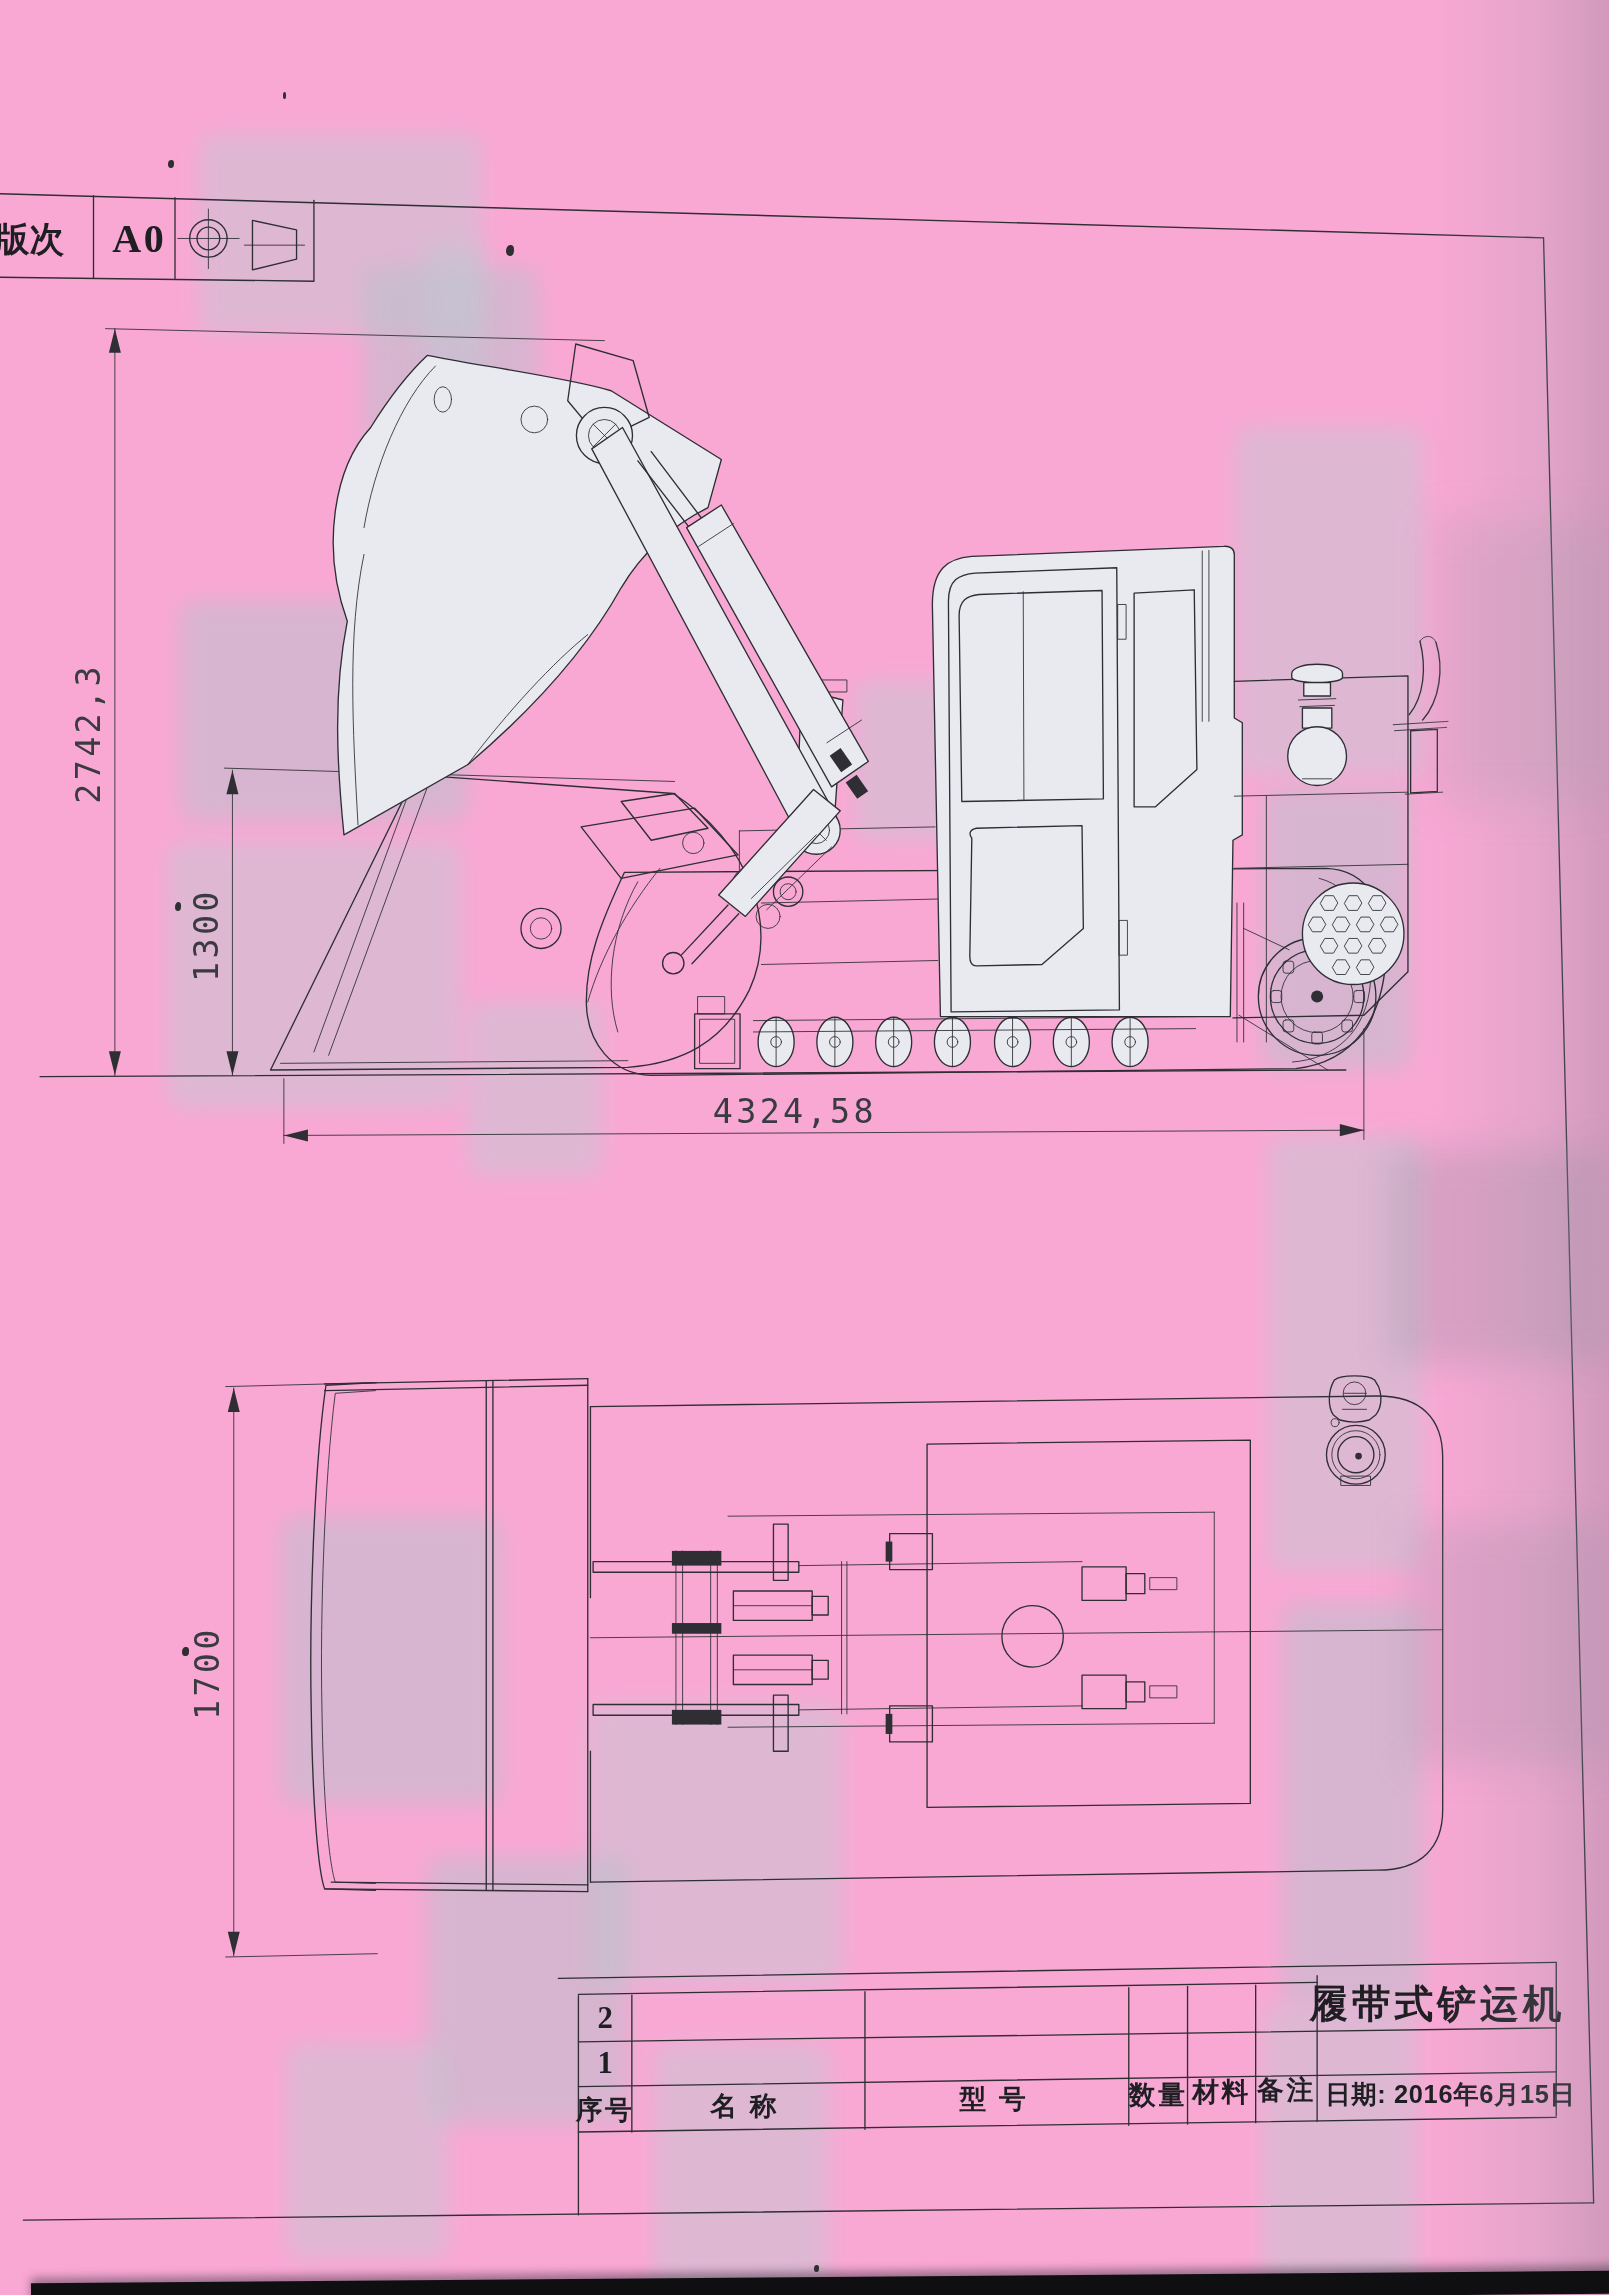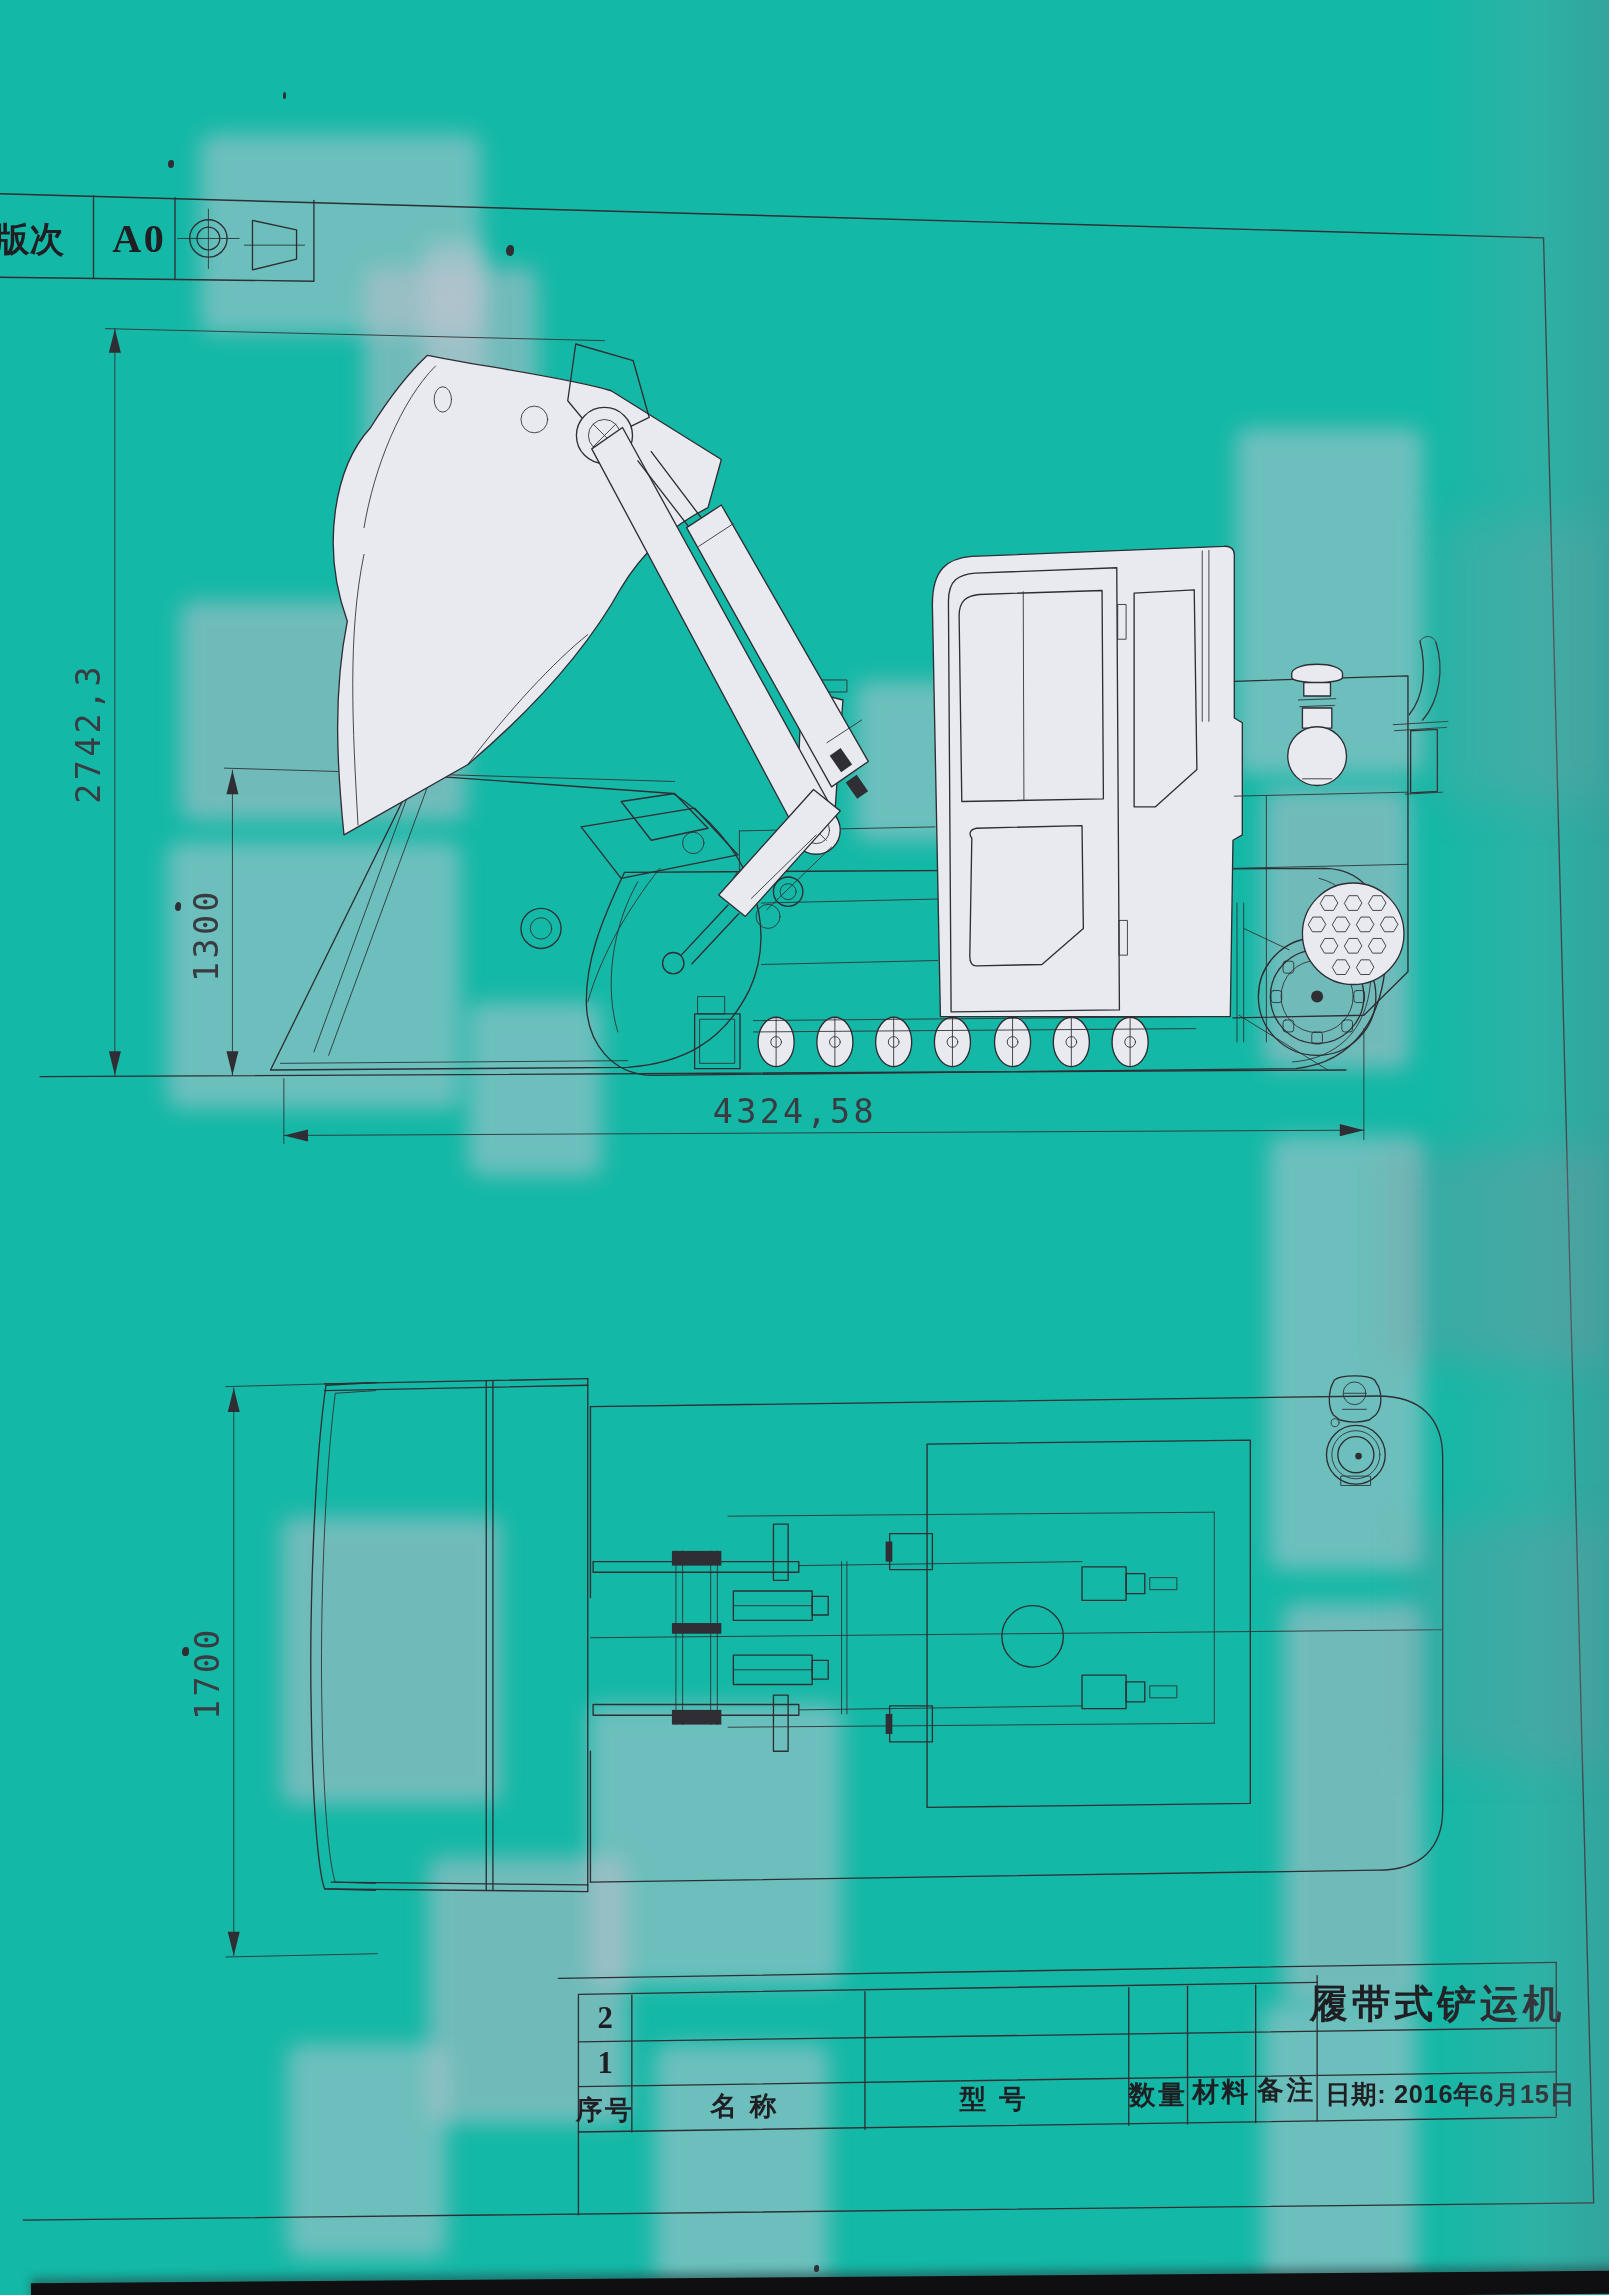--- a/index.html
+++ b/index.html
@@ -1,16 +1,16 @@
 <!DOCTYPE html>
 <html style="font-size:10.7px"><head>
 <meta charset="utf-8">
 <style>
   html,body{margin:0;padding:0;background:#555;}
-  .page{position:relative;width:1609px;height:2295px;background:#14b8a6;overflow:hidden;
+  .page{position:relative;width:1609px;height:2295px;background:#f9a8d4;overflow:hidden;
         font-family:"Liberation Sans",sans-serif;}
   
   .wm{position:absolute;background:#c4c7d3;opacity:.5;filter:blur(10.7px);border-radius:14.7px;}
   .wm.dkr{background:#bcbfcc;opacity:.55;}
   
   .edge-shade{position:absolute;right:0;top:0;bottom:0;width:180px;
       background:linear-gradient(to right,rgba(150,152,165,0),rgba(150,152,165,.20) 60%,rgba(118,120,134,.30));}
   .fold1{position:absolute;right:0;top:1149px;width:220px;height:214px;background:rgba(140,143,158,.28);filter:blur(17.4px);}
   .fold2{position:absolute;right:0;top:1523px;width:200px;height:241px;background:rgba(140,143,158,.22);filter:blur(18.7px);}
   .fold3{position:absolute;right:0;top:521px;width:174px;height:281px;background:rgba(150,153,166,.20);filter:blur(20px);}

